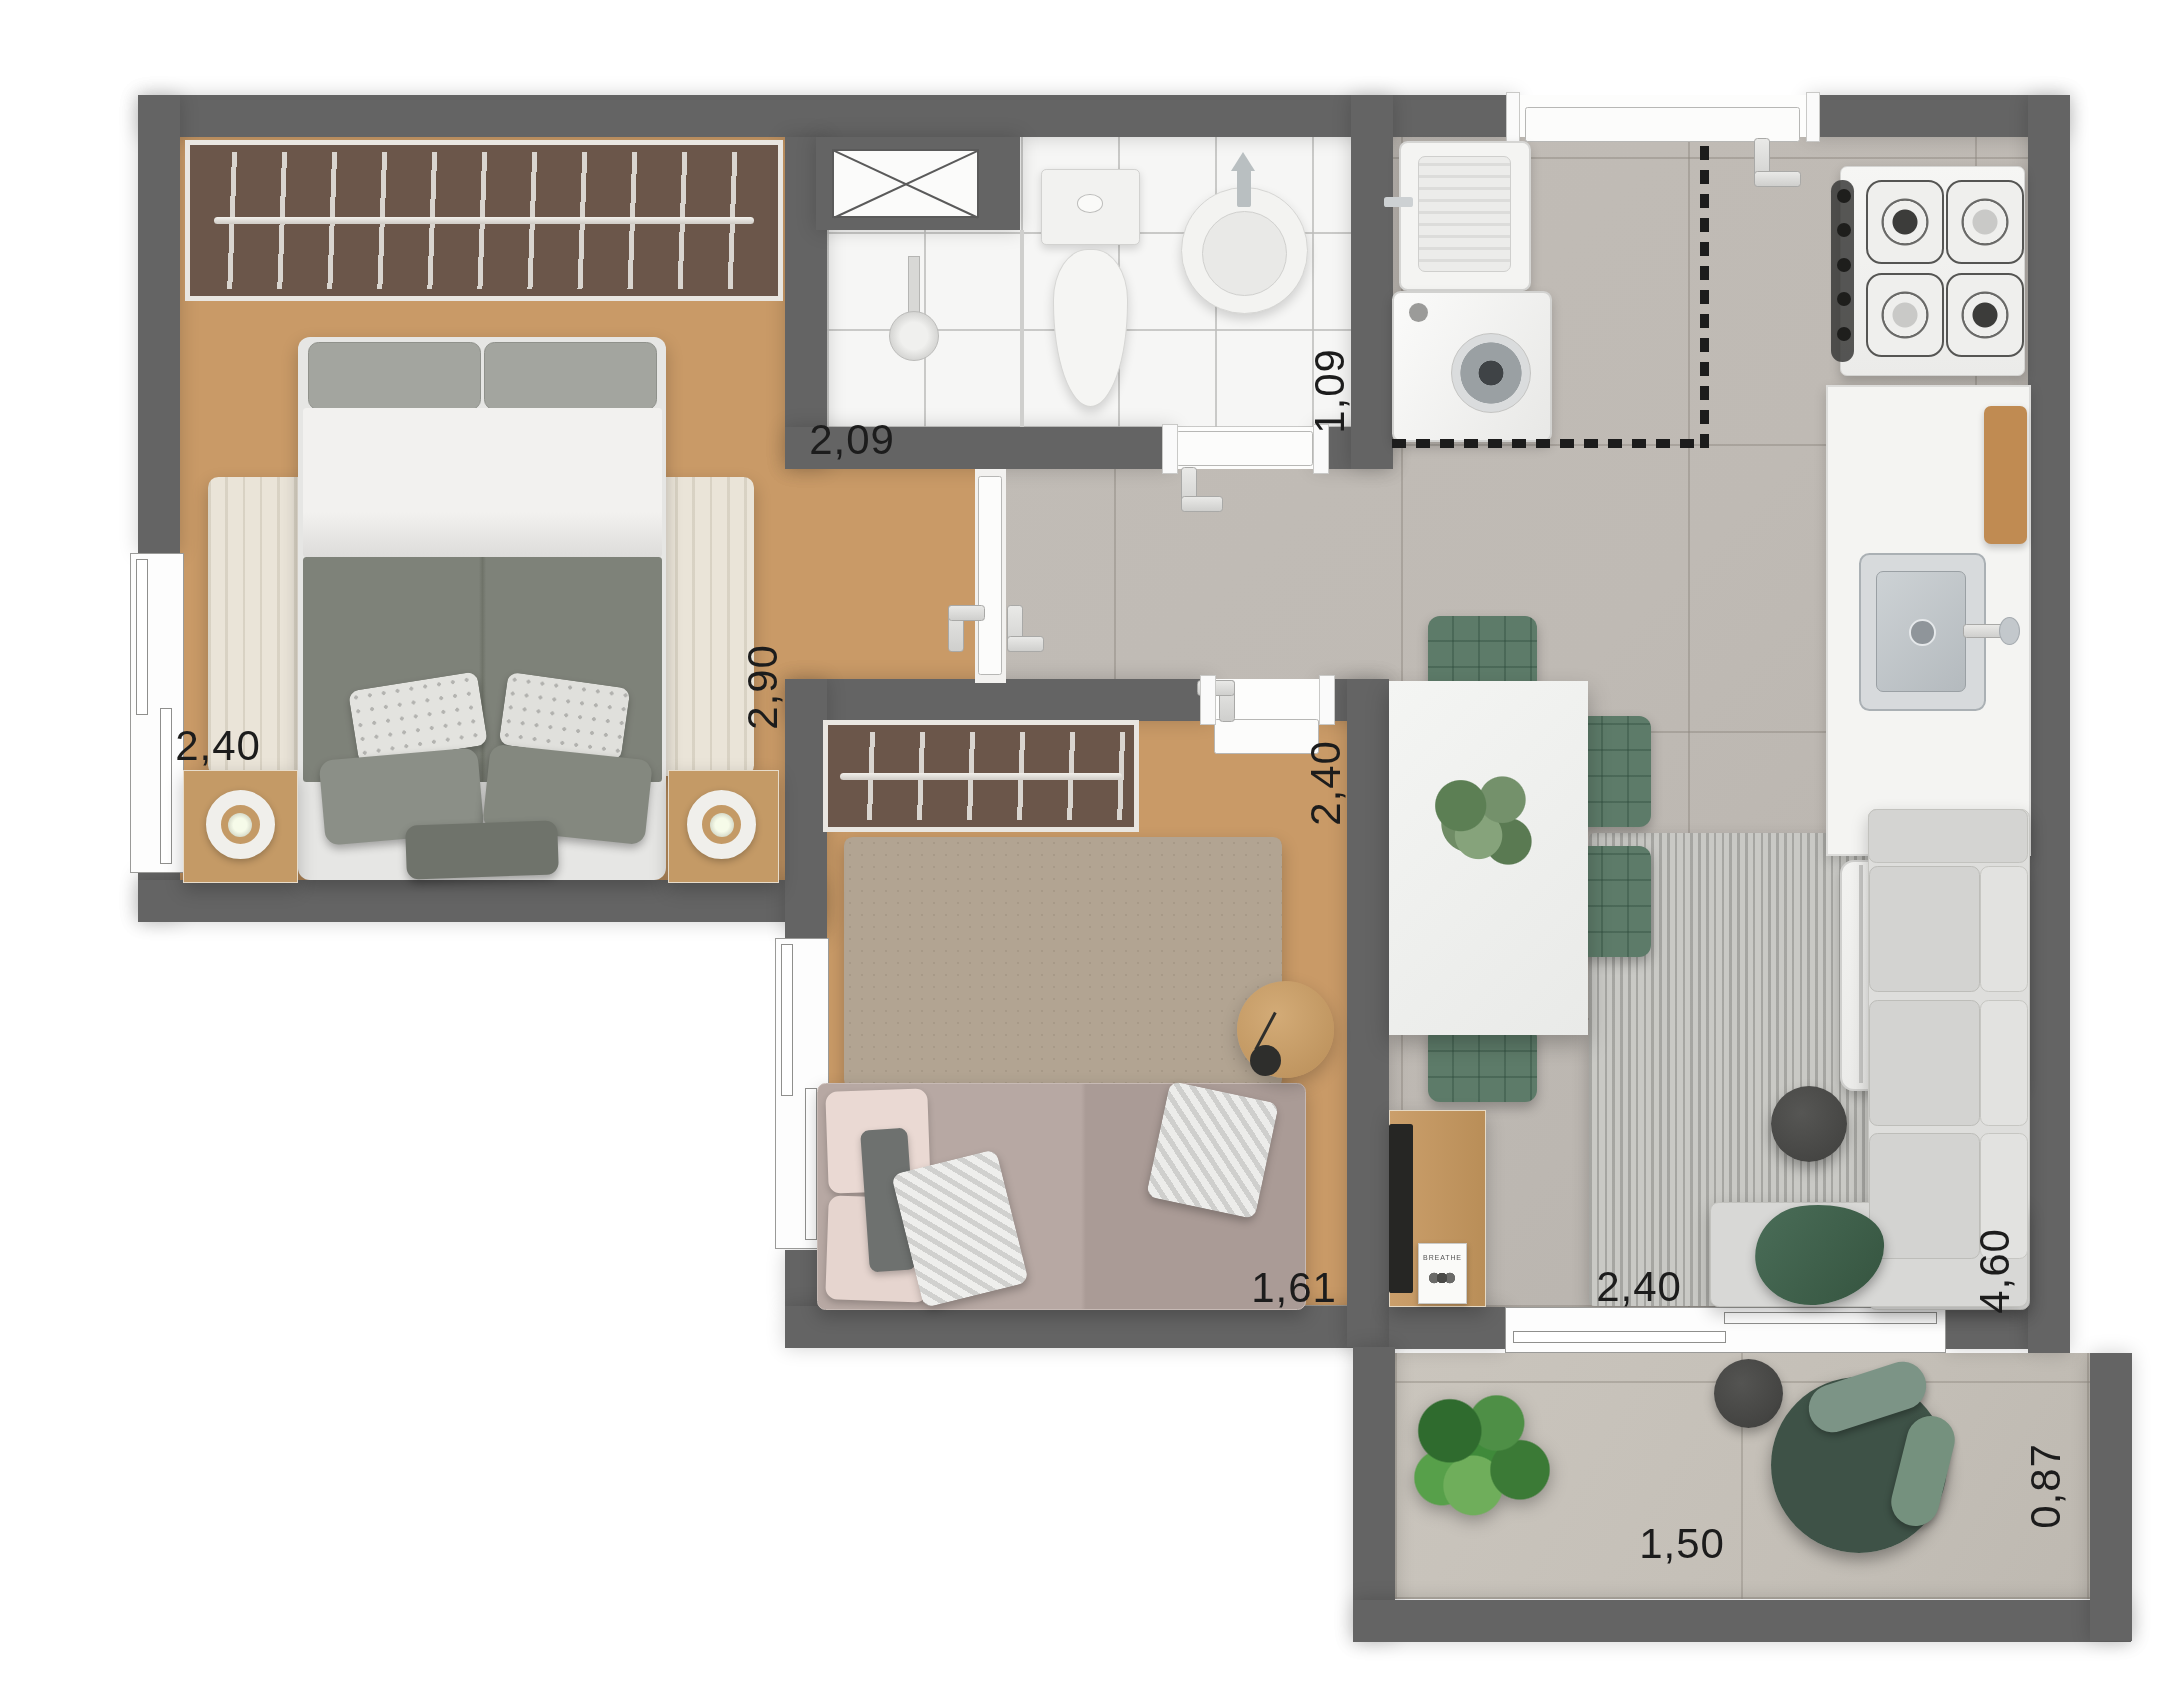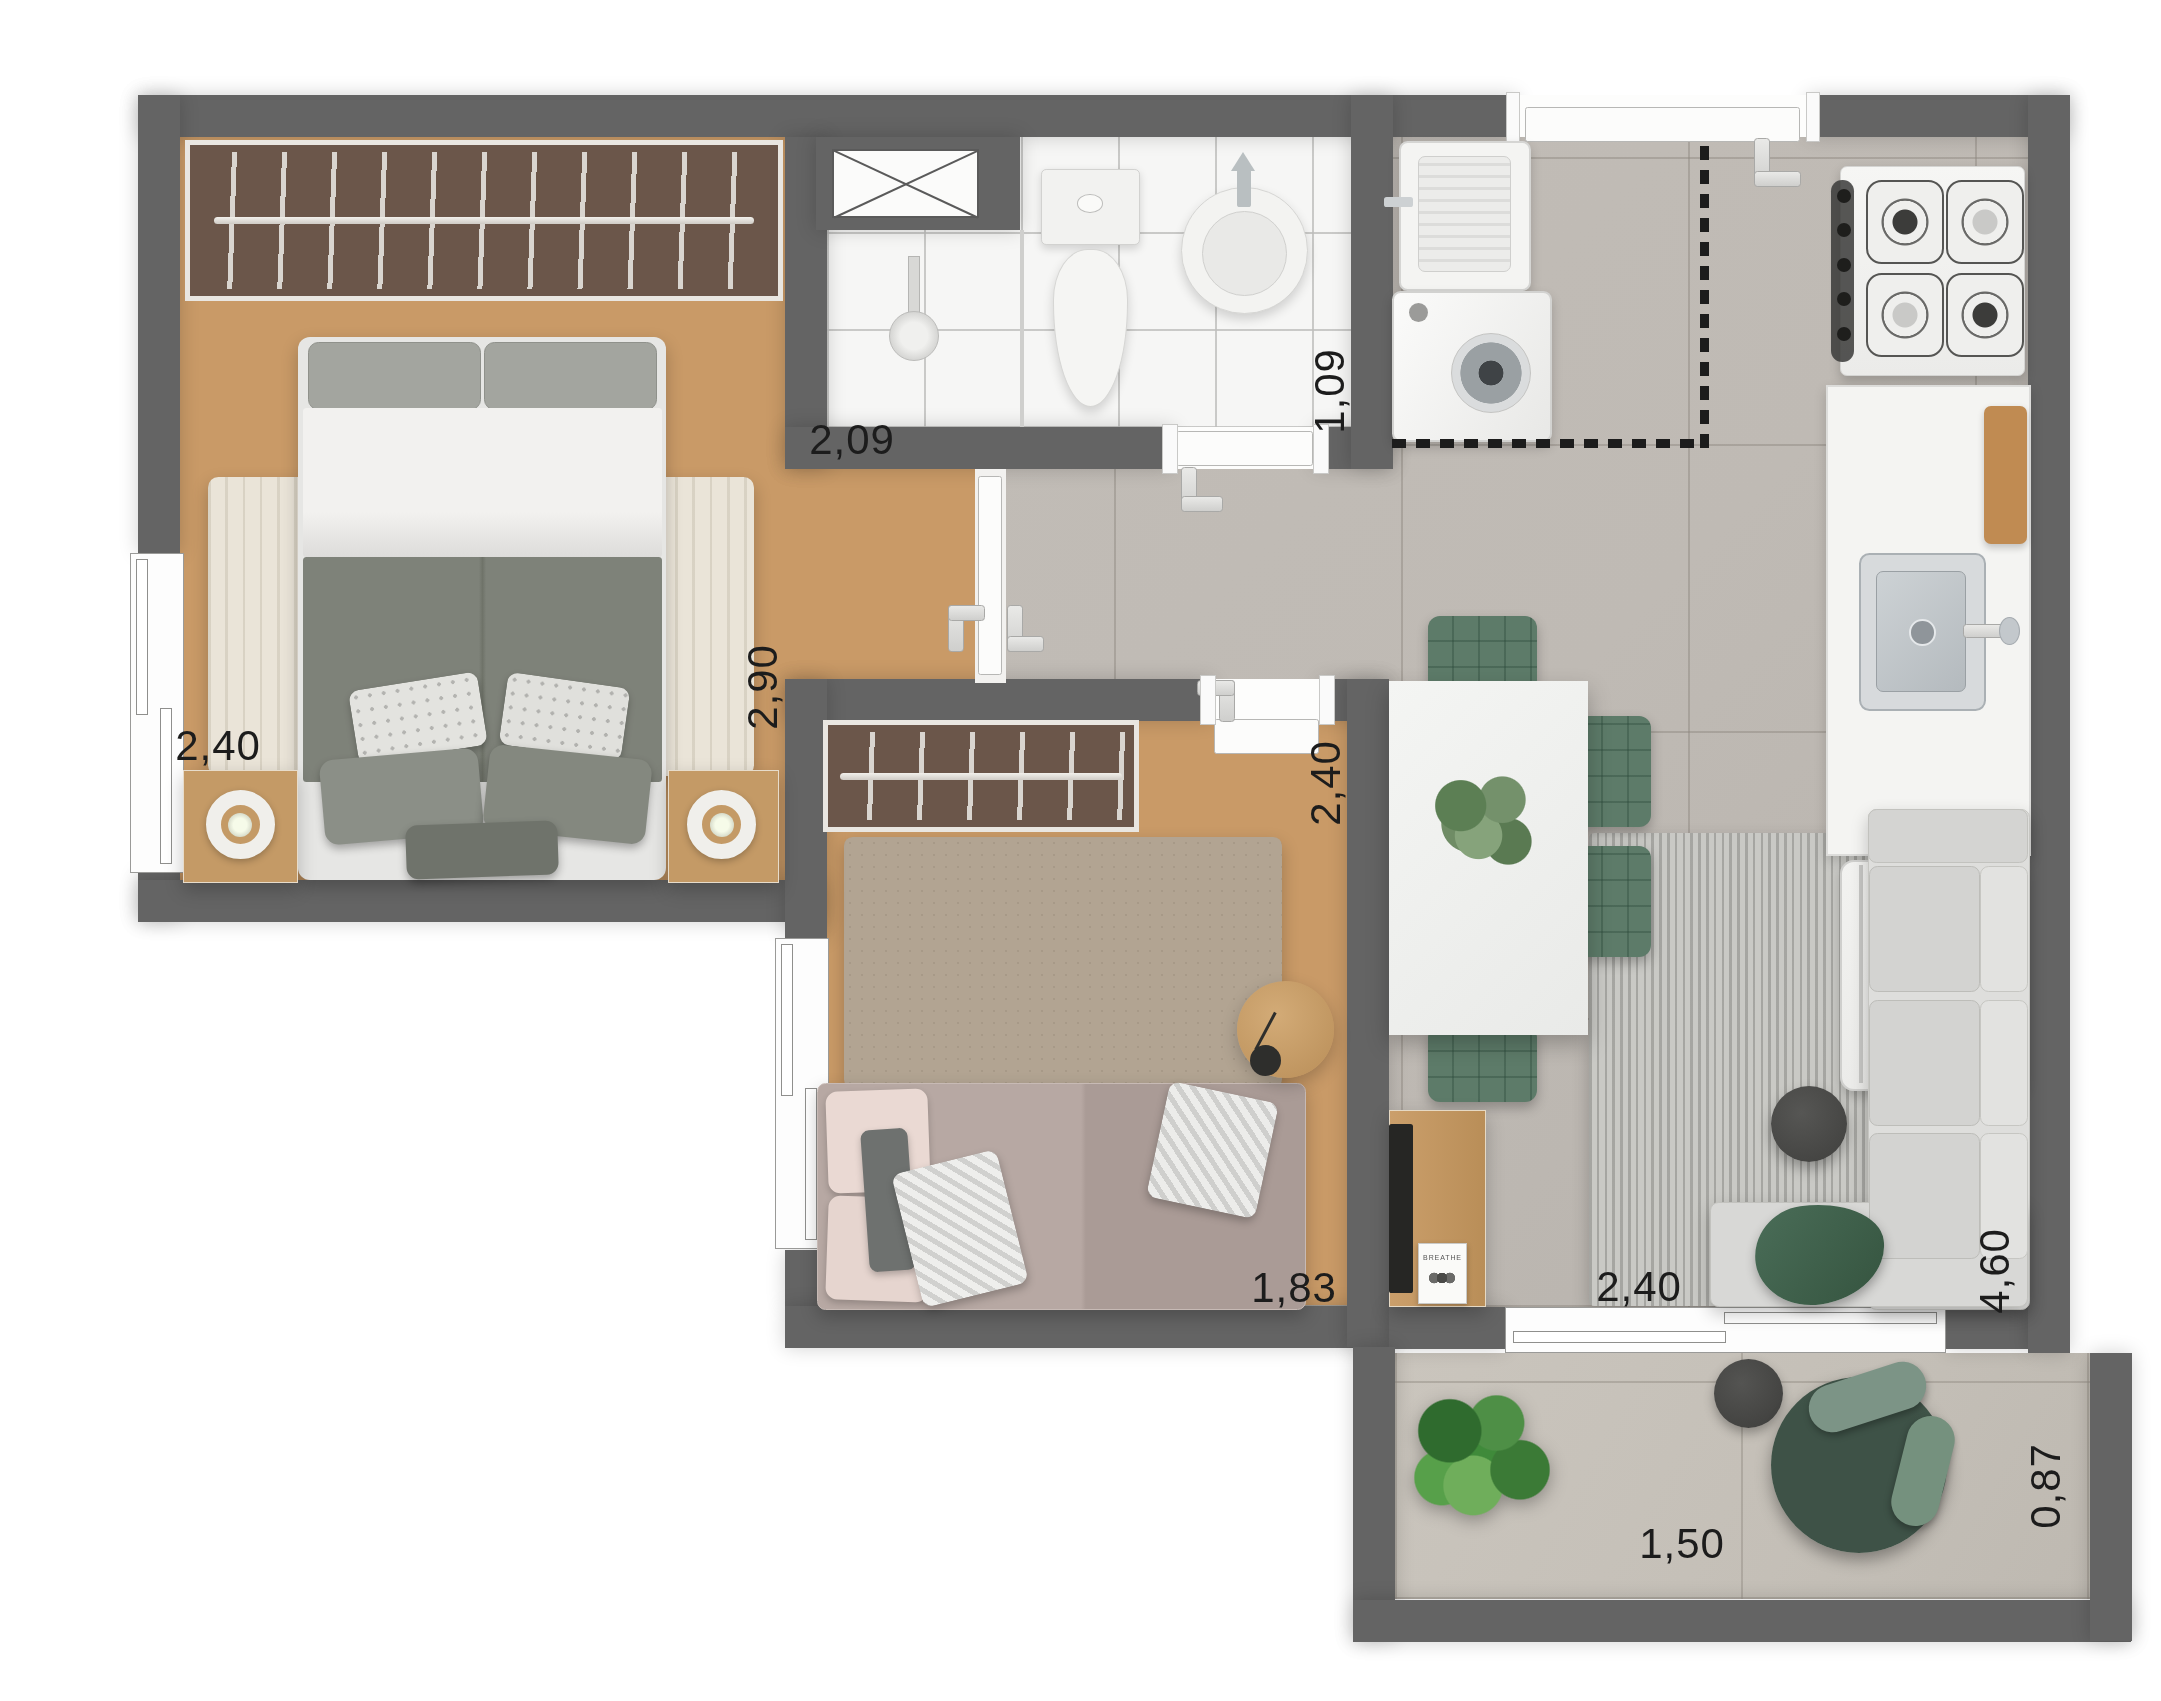--- a/index.html
+++ b/index.html
@@ -269,20 +269,20 @@
   <div class="abs" style="left:1714px;top:1359px;width:69px;height:69px;border-radius:50%;background:radial-gradient(circle at 40% 35%,#545452,#3d3d3b);box-shadow:0 5.2px 10.4px rgba(0,0,0,.3);"></div>
   <div class="abs" style="left:1771px;top:1377px;width:176px;height:176px;border-radius:50%;background:radial-gradient(circle at 45% 55%,#3e5247 0 60%,#44584c 100%);box-shadow:0 7px 15.6px rgba(0,0,0,.35);"></div>
   <div class="abs" style="left:1807px;top:1373px;width:121px;height:48px;background:#7c9486;border-radius:24px;transform:rotate(-18deg);box-shadow:0 3.5px 7px rgba(0,0,0,.3);"></div>
   <div class="abs" style="left:1899px;top:1415px;width:48px;height:112px;background:#75917e;border-radius:24px;transform:rotate(14deg);box-shadow:0 3.5px 7px rgba(0,0,0,.3);"></div>
 
   <div class="dim" style="left:218px;top:746px;">2,40</div>
   <div class="dim v" style="left:763px;top:687px;">2,90</div>
   <div class="dim" style="left:852px;top:407px;margin-top:33px;">2,09</div>
   <div class="dim v" style="left:1330px;top:391px;">1,09</div>
   <div class="dim v" style="left:1326px;top:783px;">2,40</div>
-  <div class="dim" style="left:1294px;top:1288px;">1,83</div>
+  <div class="dim" style="left:1294px;top:1288px;">1,61</div>
   <div class="dim" style="left:1639px;top:1287px;">2,40</div>
   <div class="dim v" style="left:1995px;top:1271px;">4,60</div>
   <div class="dim" style="left:1682px;top:1544px;">1,50</div>
   <div class="dim v" style="left:2046px;top:1486px;">0,87</div>
 
 </div>
 
 
 </body></html>

